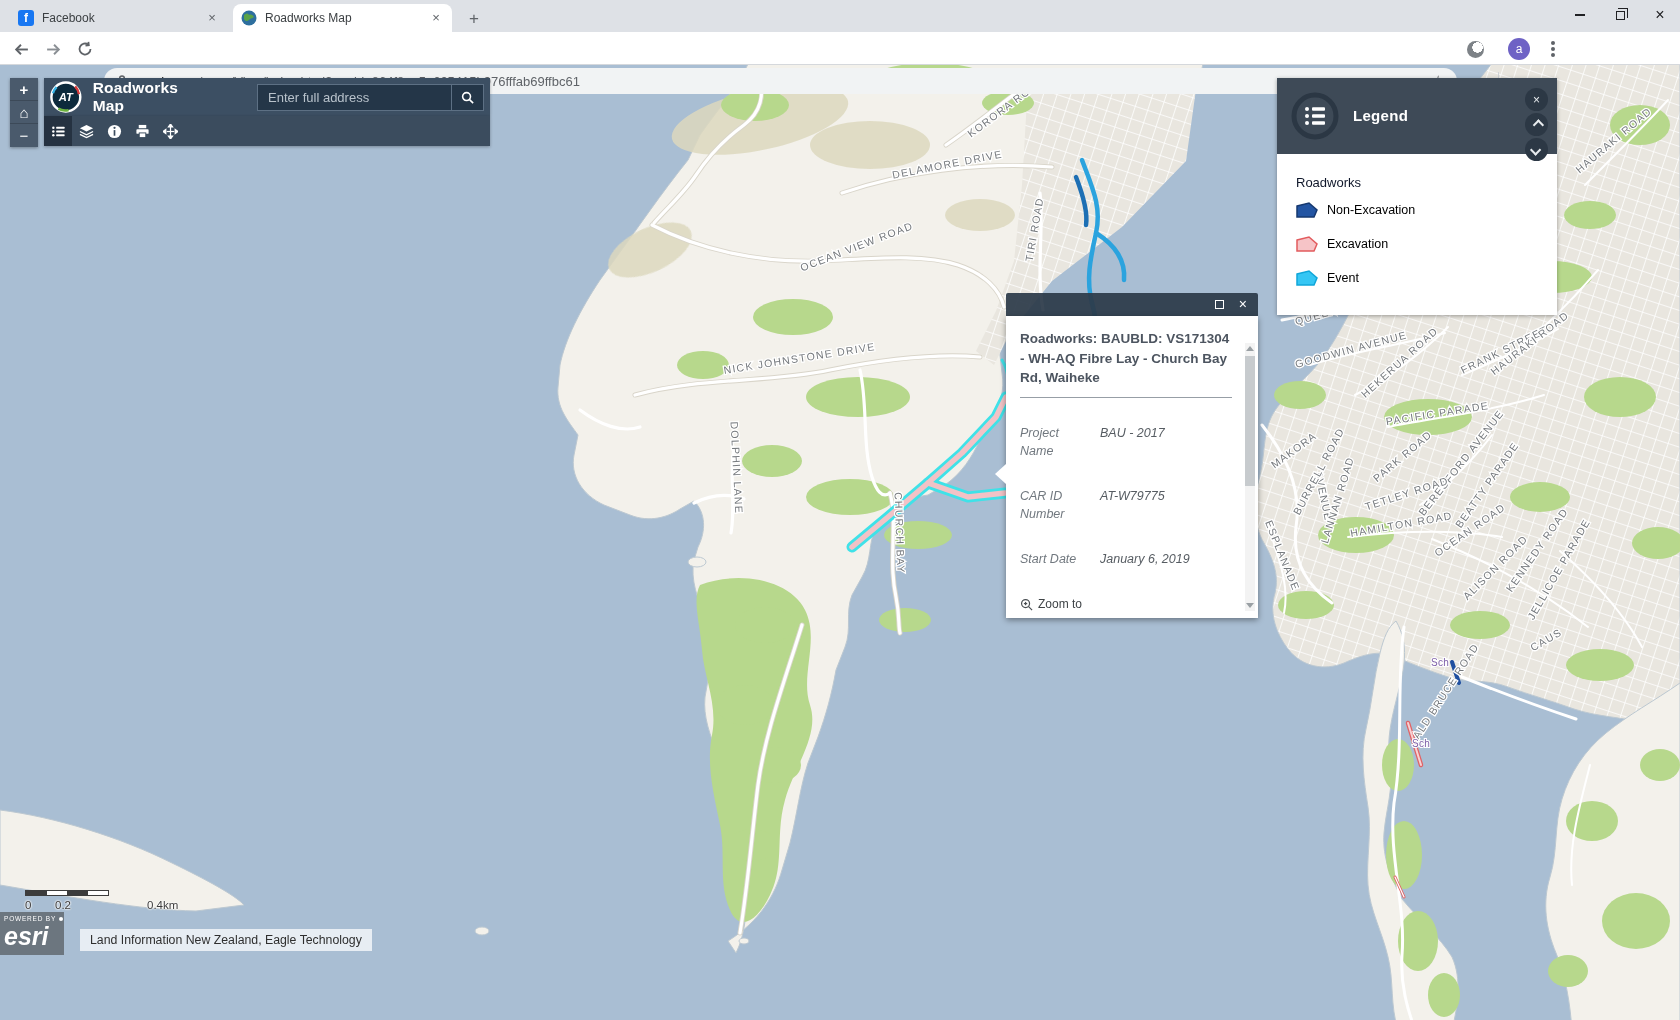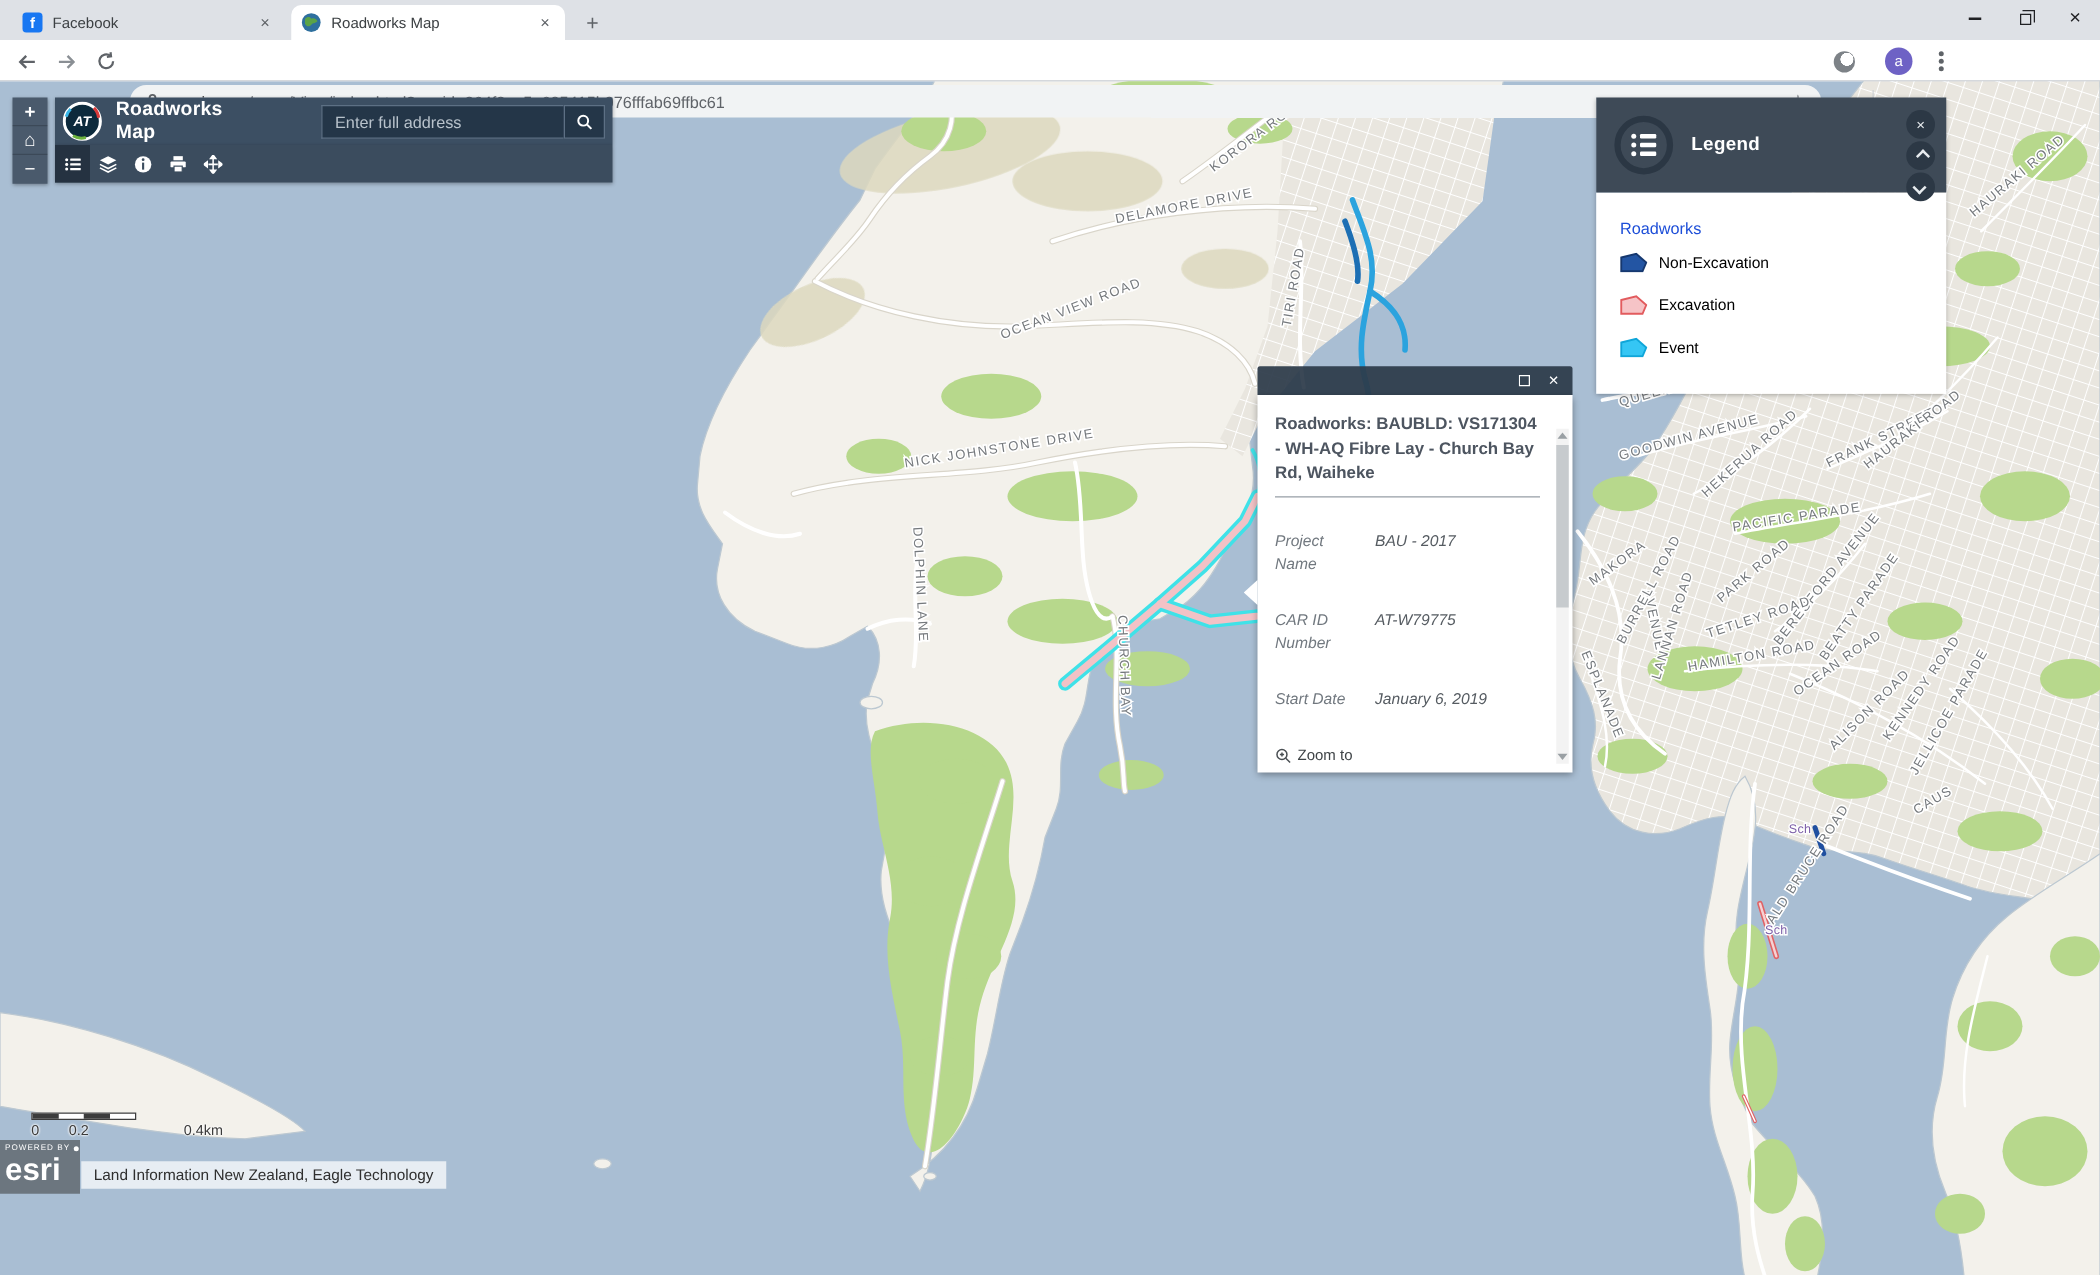--- a/index.html
+++ b/index.html
@@ -69,21 +69,21 @@
   
   #legend { position:absolute; left:1277px; top:78px; width:280px; box-shadow:0 1px 4px rgba(0,0,0,.35); }
   #legend .lhdr { height:76px; background:#3e4a57; position:relative; }
   #legend .lhdr .ltitle { position:absolute; left:76px; top:29px; color:#fff; font-size:15px; font-weight:bold; letter-spacing:.3px; }
   .lcirc { position:absolute; right:9px; width:23px; height:23px; border-radius:50%; background:#2c3845;
     display:flex; align-items:center; justify-content:center; color:#e8ecef; font-size:12px; }
   .chv { width:8px; height:8px; border-left:2px solid #e8ecef; border-bottom:2px solid #e8ecef; }
   .chv.up { transform:rotate(135deg) translate(-1px,-1px); }
   .chv.dn { transform:rotate(-45deg) translate(-1px,-1px); }
   #legend .lbody { background:#fff; height:161px; padding:21px 0 0 19px; }
-  #legend .layer { font-size:13px; color:#1d4ed8; }
+  #legend .layer { font-size:13px; color:#0f172a; }
   .litem { display:flex; align-items:center; height:28px; margin-top:6px; }
   .litem:first-of-type { margin-top:13px; }
   .litem .llab { font-size:12.5px; color:#000000; margin-left:9px; }
 
   
   #popup { position:absolute; left:1006px; top:293px; width:252px; }
   #popup .phdr { height:23px; background:rgba(44,58,73,.93); border-radius:2px 2px 0 0; position:relative; }
   .pmax { position:absolute; right:34px; top:6.5px; width:9px; height:9px; border:1.5px solid #fff; }
   .pclose { position:absolute; right:11px; top:2px; color:#fff; font-size:14px; line-height:19px; }
   #popup .pbody { background:#fff; height:302px; position:relative; padding:13px 26px 0 14px;
@@ -110,22 +110,22 @@
   #scalebar .bar { width:84px; height:6px; border:1px solid #3c3c3c; display:flex; background:#fff; }
   #scalebar .bar span { flex:1; }
   #scalebar .bar span:nth-child(1), #scalebar .bar span:nth-child(3) { background:#3c3c3c; }
   #scalebar .nums { position:relative; height:14px; margin-top:3px; font-size:11.5px; color:#3b3b3b;
     text-shadow:0 0 2px #fff, 0 0 2px #fff, 0 0 2px #fff; width:120px; }
   #scalebar .nums span { position:absolute; top:0; }
   #esri { position:absolute; left:0; top:912px; width:64px; height:43px; background:rgba(58,58,58,.55);
     color:#fff; padding:3px 0 0 4px; }
   #esri .pby { font-size:6.5px; letter-spacing:.8px; display:flex; align-items:center; gap:3px; }
   #esri .pby i { width:4px; height:4px; background:#fff; border-radius:50%; display:inline-block; }
-  #esri .elogo { font-size:25px; font-weight:bold; line-height:26px; margin-top:1px; }
-  #attrib { position:absolute; left:65px; top:929px; height:22px; background:rgba(255,255,255,.72);
+  #esri .elogo { font-size:25px; font-weight:bold; font-style:italic; line-height:26px; margin-top:1px; }
+  #attrib { position:absolute; left:80px; top:929px; height:22px; background:rgba(255,255,255,.72);
     font-size:12.3px; color:#2f2f2f; line-height:22px; padding:0 10px; white-space:nowrap; }
 </style>
 </head>
 <body>
 
 <div id="map">
 <svg width="1680" height="955" viewBox="0 0 1680 955" xmlns="http://www.w3.org/2000/svg">
   <defs>
     <pattern id="grid" width="13" height="13" patternUnits="userSpaceOnUse" patternTransform="rotate(18)">
       <rect width="13" height="13" fill="#e9e6df"></rect>

